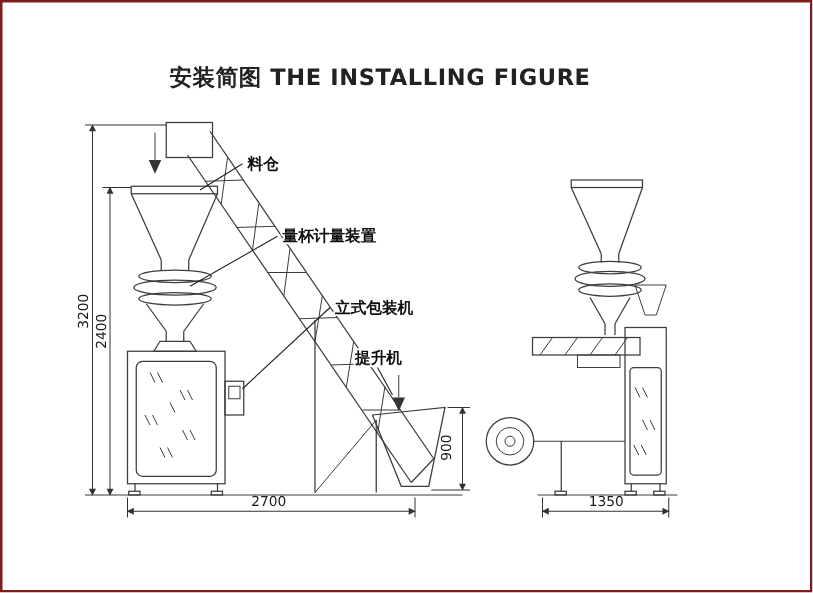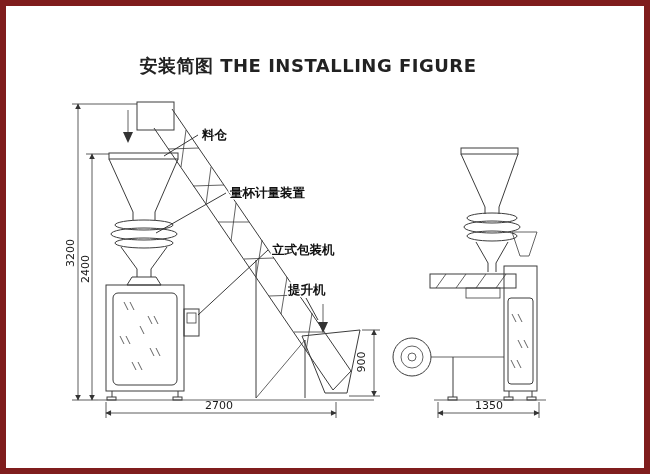--- a/index.html
+++ b/index.html
@@ -1,18 +1,18 @@
 <!DOCTYPE html>
 <html><head>
 <meta charset="utf-8">
 <style>
   html,body{margin:0;padding:0;background:#ffffff;}
   .canvas{
     position:relative;width:650px;height:474px;box-sizing:border-box;
-    border:6px solid #7f1d1d;background:#ffffff;
+    border:2px solid #7f1d1d;background:#ffffff;
     font-family:"DejaVu Sans","Liberation Sans",sans-serif;
     overflow:hidden;
   }
   svg{position:absolute;top:0;left:0;display:block;}
   .outline{fill:none;stroke:#3c3c3c;stroke-width:1;}
   .thin{fill:none;stroke:#3c3c3c;stroke-width:0.8;}
   .dim{stroke:#333333;stroke-width:0.8;fill:none;}
   .leader{stroke:#222222;stroke-width:0.9;fill:none;}
   .dimtext{font-size:11px;fill:#1a1a1a;}
   .callout{

